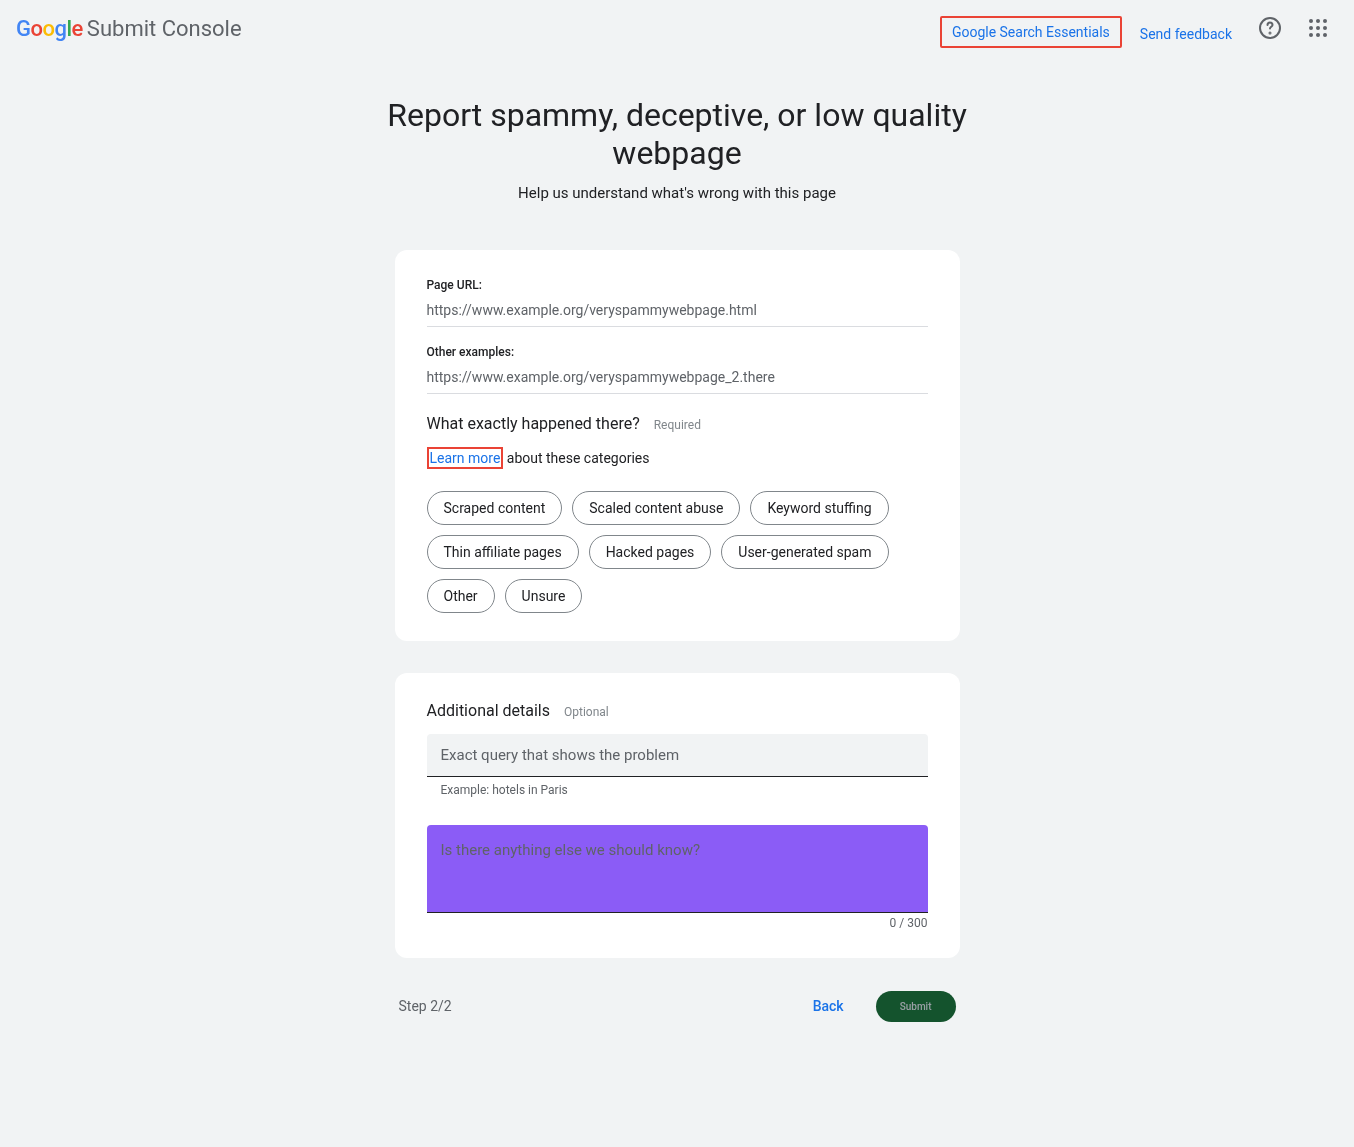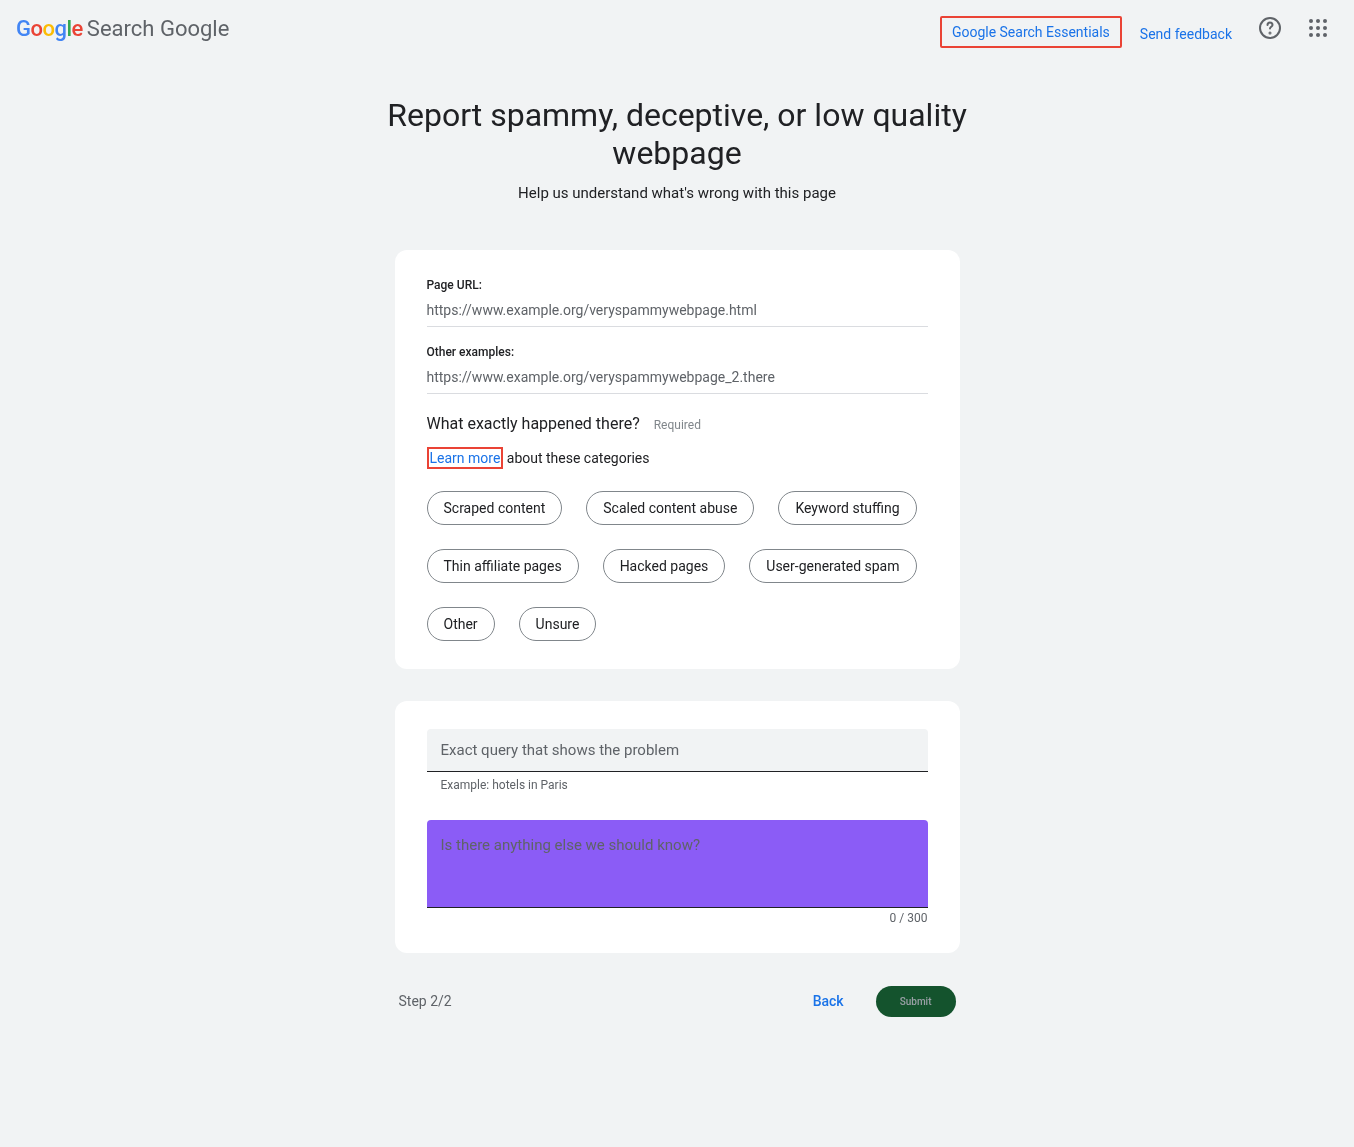--- a/index.html
+++ b/index.html
@@ -126,21 +126,21 @@
     .learn-more-link {
       color: #1a73e8;
       text-decoration: none;
       border: 2px solid #ea4335;
       padding: 1px 1px;
       display: inline-block;
     }
     .chips {
       display: flex;
       flex-wrap: wrap;
-      gap: 24px;
+      gap: 10px;
     }
     .chip {
       border: 1px solid #80868b;
       border-radius: 20px;
       padding: 8px 16px;
       font-size: 14px;
       background: #fff;
       cursor: pointer;
       color: #202124;
       font-family: inherit;
@@ -224,21 +224,21 @@
       cursor: not-allowed;
       font-family: inherit;
     }
   </style>
 </head>
 <body>
 
 <div class="header">
   <div class="logo-group">
     <span class="google-logo"><span class="g1">G</span><span class="o1">o</span><span class="o2">o</span><span class="g2">g</span><span class="l1">l</span><span class="e1">e</span></span>
-    <span class="search-console">Search Google</span>
+    <span class="search-console">Submit Console</span>
   </div>
   <div class="header-right">
     <a href="#" class="header-link highlight-red">Google Search Essentials</a>
     <a href="#" class="header-link">Send feedback</a>
     <button class="icon-btn">
       <svg width="24" height="24" viewBox="0 0 24 24" fill="none" stroke="currentColor" stroke-width="2">
           <circle cx="12" cy="12" r="10"></circle>
           <path d="M9.5 9a2.5 2.5 0 015 0c0 1.5-2.5 2-2.5 3.5" stroke-linecap="round"></path>
           <circle cx="12" cy="17" r="0.5" fill="currentColor"></circle>
         </svg>
@@ -285,20 +285,24 @@
       <button class="chip">Keyword stuffing</button>
       <button class="chip">Thin affiliate pages</button>
       <button class="chip">Hacked pages</button>
       <button class="chip">User-generated spam</button>
       <button class="chip">Other</button>
       <button class="chip">Unsure</button>
     </div>
   </div>
 
   <div class="card">
+    <div class="section-header" style="margin-top:0;">
+      <span class="section-title">Additional details</span>
+      <span class="section-tag">Optional</span>
+    </div>
 
     <input type="text" class="text-input" placeholder="Exact query that shows the problem" style="">
     <div class="input-hint">Example: hotels in Paris</div>
 
     <textarea class="textarea-input" placeholder="Is there anything else we should know?" style=""></textarea>
     <div class="char-count">0 / 300</div>
   </div>
 
   <div class="footer-row">
     <span class="step-text">Step 2/2</span>

